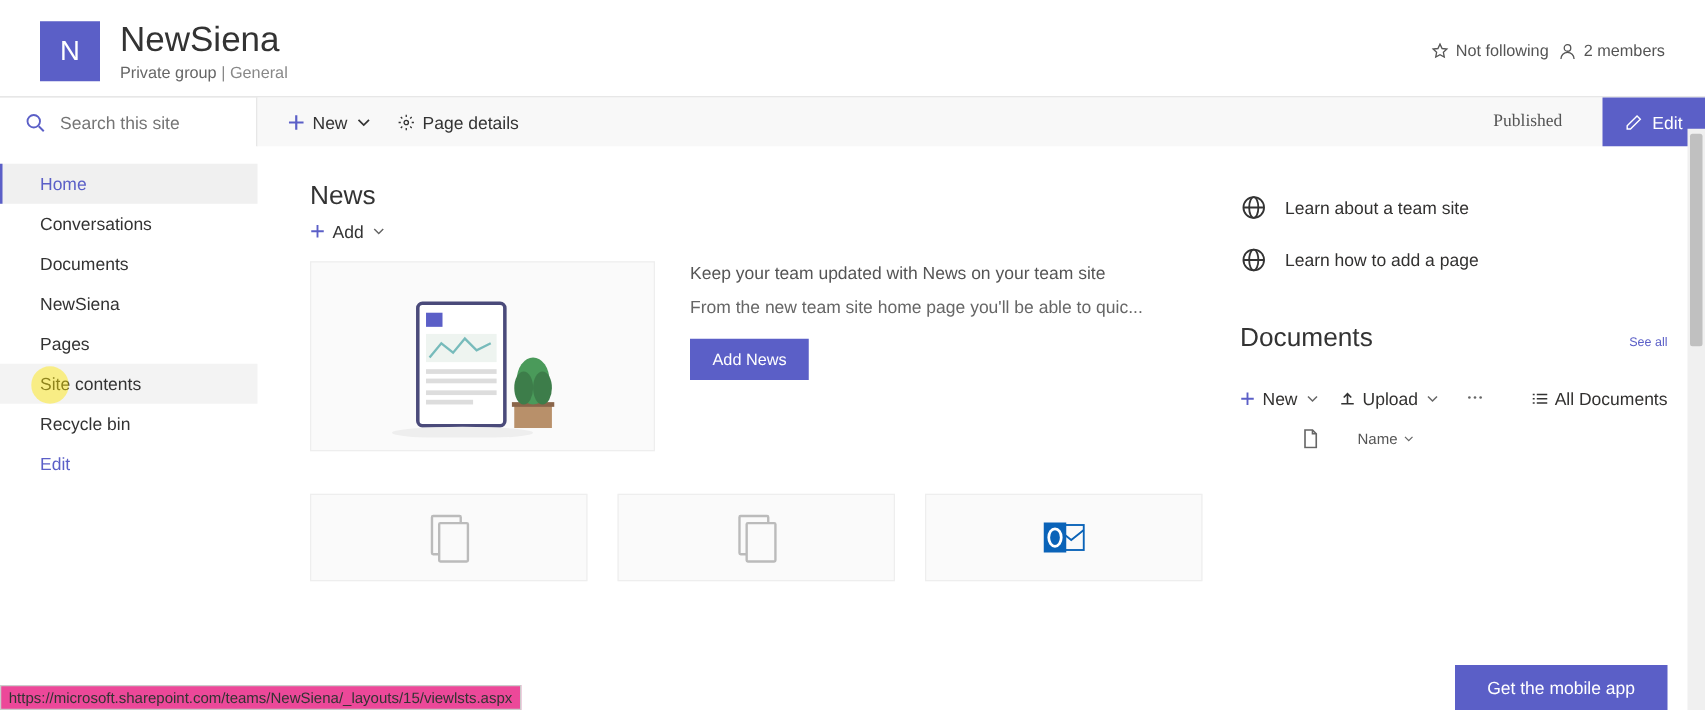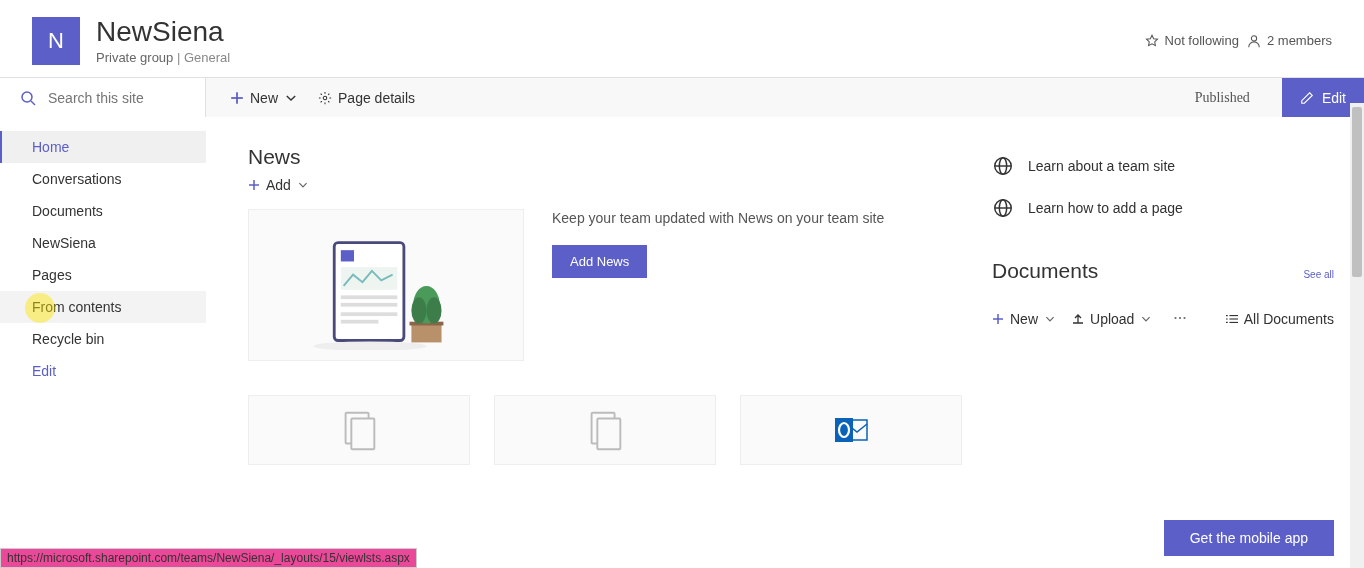--- a/index.html
+++ b/index.html
@@ -69,21 +69,21 @@
 .alldocs { margin-left: auto; display: flex; align-items: center; gap: 6px; }
 .docs-table-head { display: flex; align-items: center; padding: 12px 0 0 48px; font-size: 12px; color: #555; }
 .docfile-icon { width: 16px; height: 16px; margin-right: 30px; }
 .name-col { display: flex; align-items: center; gap: 4px; cursor: pointer; }
 
 .activity-cards { display: flex; gap: 24px; margin-top: 14px; }
 .card { width: 222px; height: 70px; border: 1px solid #eee; background: #fafafa; display: flex; align-items: center; justify-content: center; }
 .card svg { width: 46px; height: 46px; color: #bbb; }
 .card.outlook svg { width: 36px; height: 36px; }
 
-.mobile-btn { position: absolute; bottom: 12px; right: 30px; background: #5b5fc7; color: #fff; padding: 10px 26px; font-size: 14px; cursor: pointer; }
+.mobile-btn { position: absolute; bottom: 0; right: 30px; background: #5b5fc7; color: #fff; padding: 10px 26px; font-size: 14px; cursor: pointer; }
 
 .statusbar { position: absolute; bottom: 0; left: 0; background: #ec4899; border: 1px solid #ccc; padding: 2px 6px; font-size: 12px; color: #333; }
 
 .scrollbar { position: absolute; right: 0; top: 103px; width: 14px; bottom: 0; background: #f0f0f0; }
 .scrollthumb { position: absolute; top: 4px; width: 10px; left: 2px; height: 170px; background: #c0c0c0; border-radius: 2px; }
 
 .chev { width: 10px; height: 10px; }
 .plus-icon { color: #5b5fc7; }
 </style>
 </head>
@@ -154,21 +154,21 @@
   </div>
 
   <div class="body">
     <div class="sidebar">
       <div class="sidebar-item active">Home</div>
       <div class="sidebar-item">Conversations</div>
       <div class="sidebar-item">Documents</div>
       <div class="sidebar-item">NewSiena</div>
       <div class="sidebar-item">Pages</div>
       <div class="sidebar-item hovered">
-        <span>From contents</span>
+        <span>Site contents</span>
         <div class="hover-highlight"></div>
       </div>
       <div class="sidebar-item">Recycle bin</div>
       <div class="sidebar-item editlink">Edit</div>
     </div>
 
     <div class="main">
       <div class="content-grid">
         <div class="col-left">
           <div class="section-title">News</div>
@@ -196,20 +196,21 @@
                 <rect x="112" y="92" width="32" height="20" fill="#b8906a"></rect>
                 <rect x="110" y="90" width="36" height="4" fill="#8a654a"></rect>
                 <ellipse cx="128" cy="72" rx="14" ry="20" fill="#4a9a5a"></ellipse>
                 <ellipse cx="120" cy="78" rx="8" ry="14" fill="#3d7d4a"></ellipse>
                 <ellipse cx="136" cy="78" rx="8" ry="14" fill="#3d7d4a"></ellipse>
                 <ellipse cx="68" cy="116" rx="60" ry="5" fill="#eee"></ellipse>
               </svg>
             </div>
             <div class="news-text">
               <div class="news-headline">Keep your team updated with News on your team site</div>
+              <div class="news-desc">From the new team site home page you'll be able to quic...</div>
               <div class="add-news-btn">Add News</div>
             </div>
           </div>
 
           <div class="activity-cards">
             <div class="card">
               <svg viewBox="0 0 48 48" fill="none" stroke="currentColor" stroke-width="2">
                   <rect x="10" y="6" width="24" height="32" rx="1"></rect>
                   <rect x="16" y="12" width="24" height="32" rx="1" fill="#fafafa"></rect>
                 </svg>
@@ -285,20 +286,32 @@
                   <line x1="4" y1="2" x2="14" y2="2"></line>
                   <line x1="4" y1="6" x2="14" y2="6"></line>
                   <line x1="4" y1="10" x2="14" y2="10"></line>
                   <line x1="0" y1="2" x2="2" y2="2"></line>
                   <line x1="0" y1="6" x2="2" y2="6"></line>
                   <line x1="0" y1="10" x2="2" y2="10"></line>
                 </svg>
               <span>All Documents</span>
             </div>
           </div>
+          <div class="docs-table-head">
+            <svg class="docfile-icon" viewBox="0 0 16 16" fill="none" stroke="#666" stroke-width="1.3">
+                <path d="M4 1h6l3 3v11H4z"></path>
+                <path d="M10 1v3h3"></path>
+              </svg>
+            <div class="name-col">
+              <span>Name</span>
+              <svg class="chev" viewBox="0 0 10 10" fill="none" stroke="#666">
+                  <path d="M2 3.5L5 6.5 8 3.5"></path>
+                </svg>
+            </div>
+          </div>
         </div>
       </div>
 
       <div class="mobile-btn">Get the mobile app</div>
     </div>
   </div>
 
   <div class="scrollbar">
     <div class="scrollthumb"></div>
   </div>

